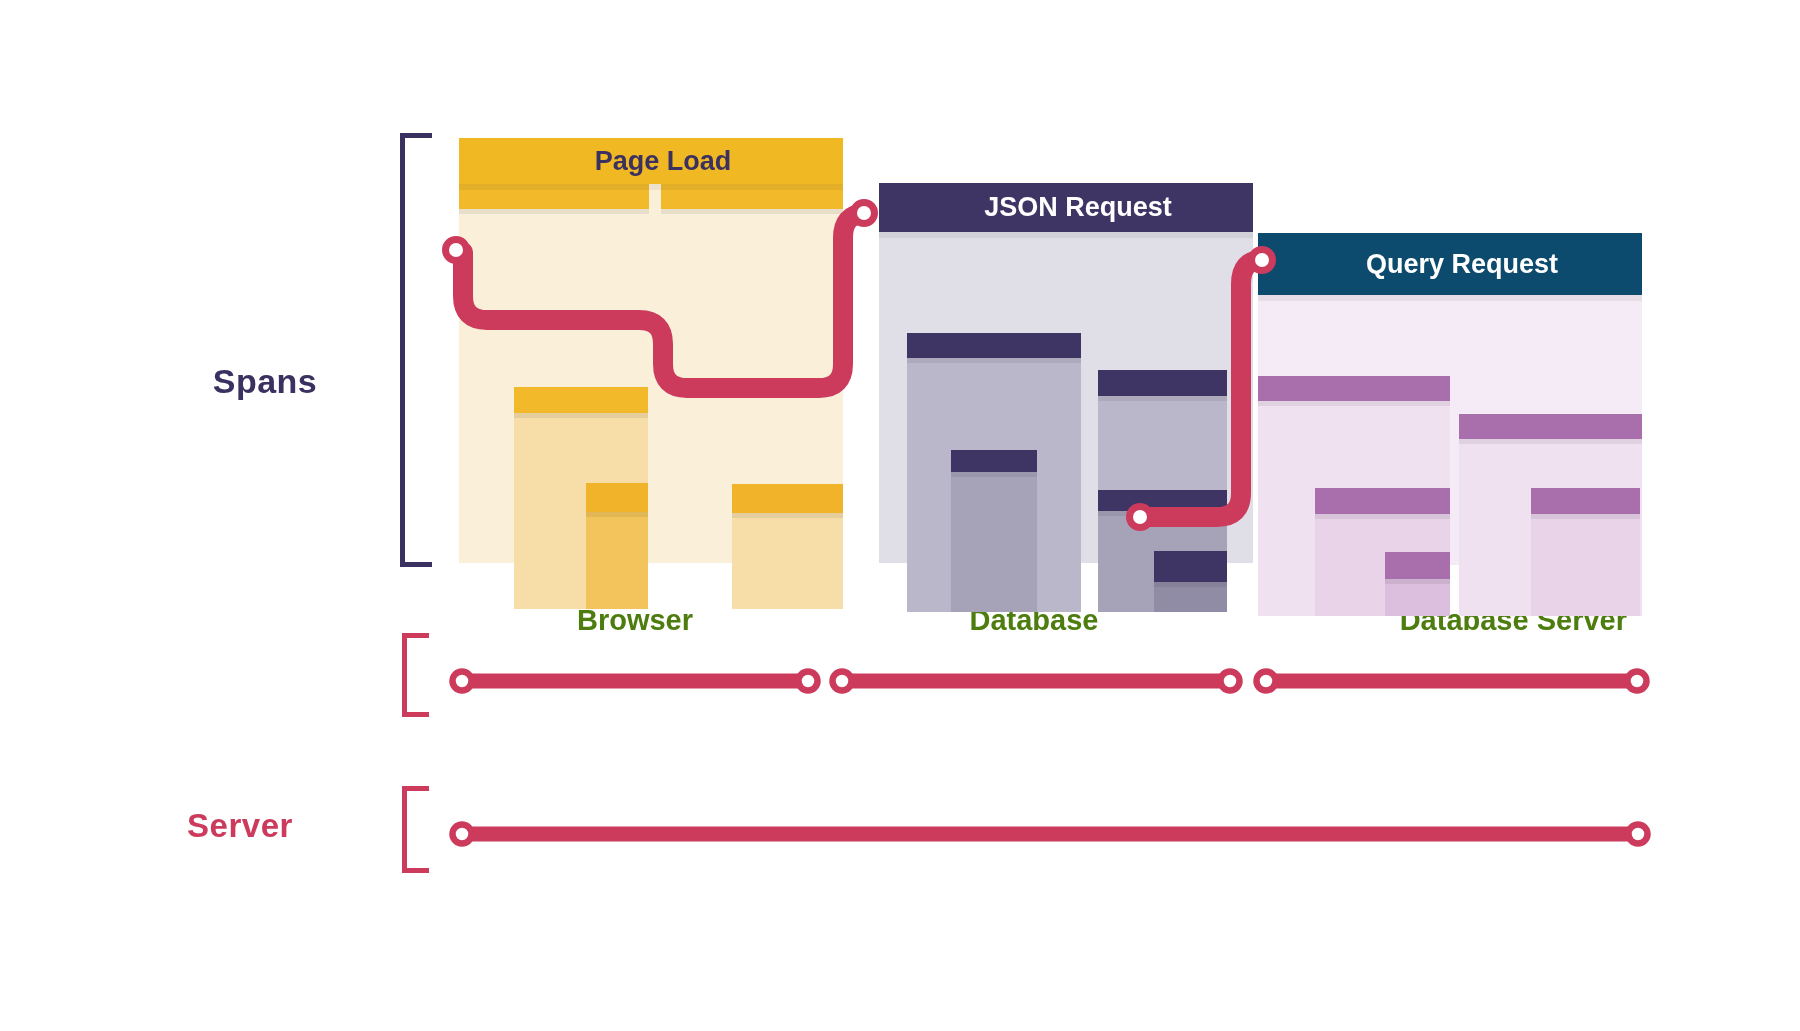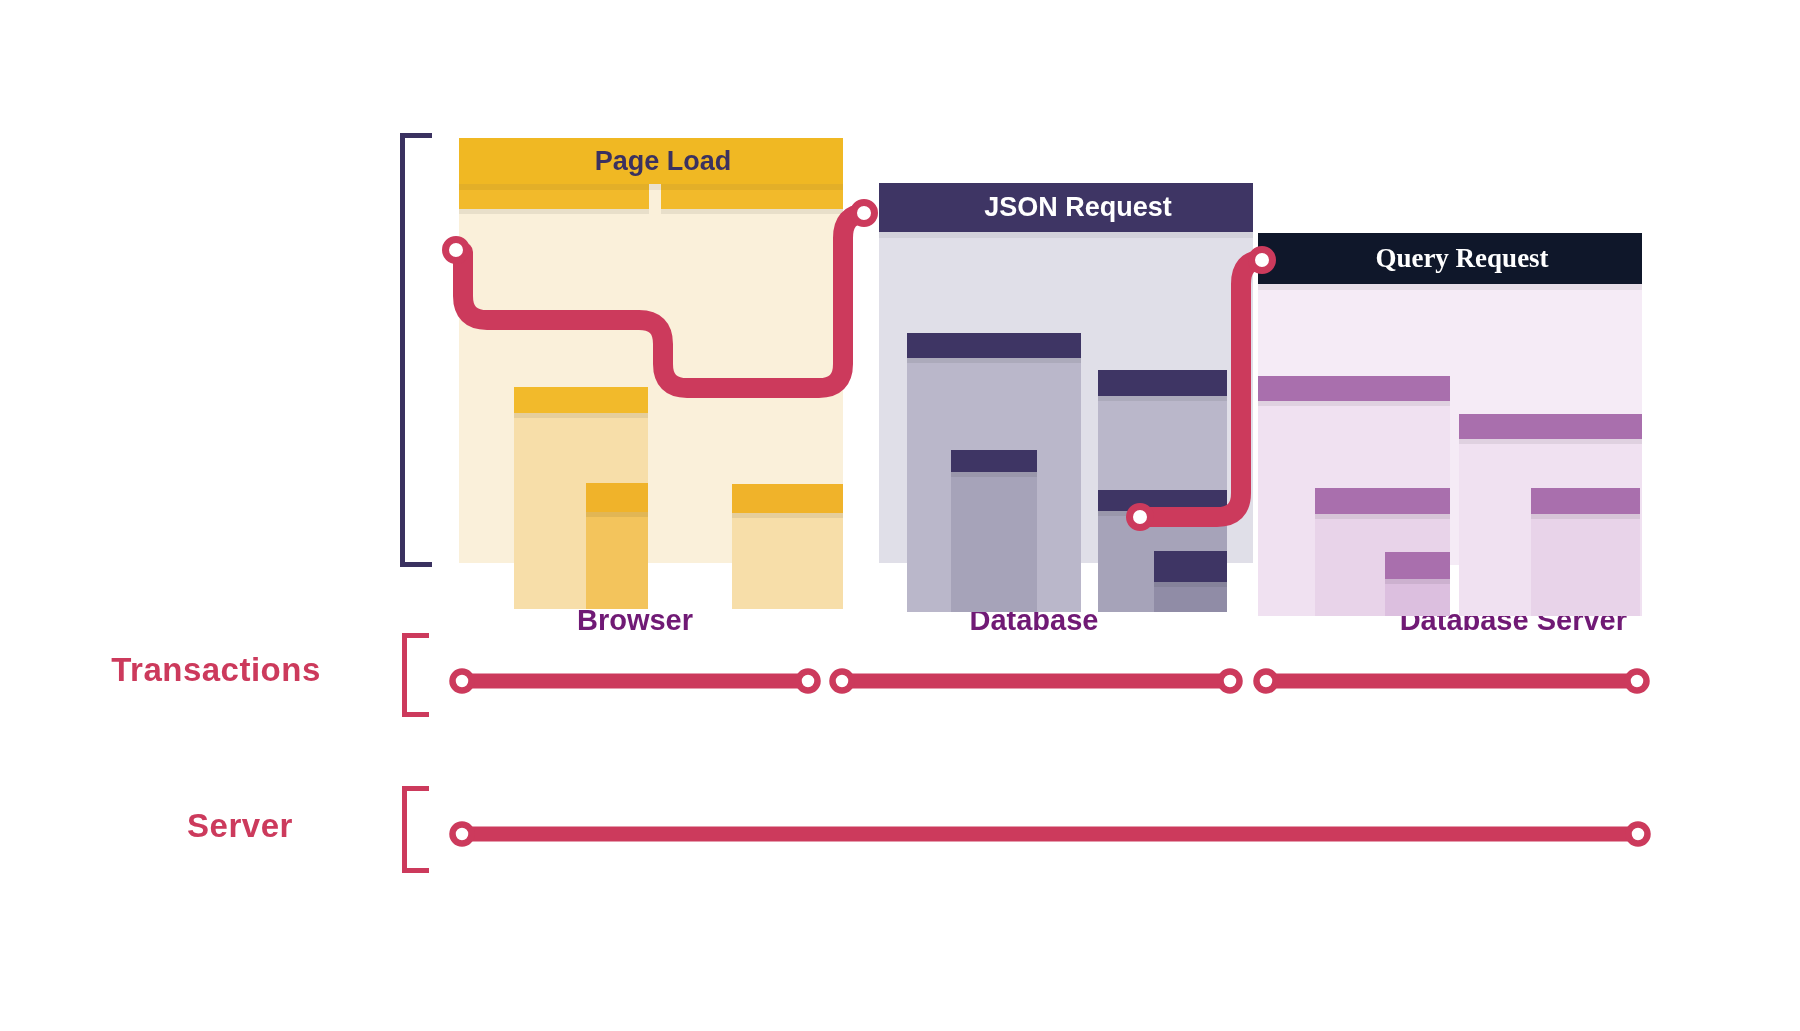--- a/index.html
+++ b/index.html
@@ -24,21 +24,21 @@
     font-weight:bold;font-size:27px;box-shadow:0 6px 0 rgba(0,0,0,0.06);z-index:2;padding-left:24px;
   }
   .panel-body{position:absolute;left:0;right:0;bottom:0;z-index:1;}
   #panel-page-load{left:459px;top:138px;width:384px;height:425px;}
   #panel-page-load .panel-header{height:46px;background:#F0B823;color:#3A3160;}
   #panel-page-load .panel-body{top:46px;background:#FAF0DA;}
   #panel-json-request{left:879px;top:183px;width:374px;height:380px;}
   #panel-json-request .panel-header{height:49px;background:#3E3564;color:#ffffff;}
   #panel-json-request .panel-body{top:49px;background:#E0DFE8;}
   #panel-query-request{left:1258px;top:233px;width:384px;height:332px;}
-  #panel-query-request .panel-header{height:51px;background:#0f172a;color:#ffffff;font-family:Liberation Serif, serif;}
+  #panel-query-request .panel-header{height:62px;background:#0c4a6e;color:#ffffff;}
   #panel-query-request .panel-body{top:51px;background:#F5EBF6;}
   
   .card{position:absolute;z-index:2;}
   .card-hdr{position:absolute;left:0;top:0;right:0;box-shadow:0 5px 0 rgba(0,0,0,0.07);}
   .dots{
     background-image:radial-gradient(rgba(70,40,80,0.07) 1.3px, transparent 1.3px);
     background-size:9px 9px;
   }
   
   #card-a {left:0;  top:95; width:190;height:330;background:#F8E7C3;}
@@ -69,33 +69,33 @@
   #card-e .card-hdr{height:25px;background:#A96FAD;}
   #card-e1{left:57px; top:204px;width:135px;height:128px;background:#E8D3E9;}
   #card-e1 .card-hdr{height:26px;background:#A96FAD;}
   #card-e2{left:127px;top:268px;width:65px;height:64px;background:#DCBFDF;}
   #card-e2 .card-hdr{height:27px;background:#A96FAD;}
   #card-f {left:201px;top:130px;width:183px;height:202px;background:#F0E1F1;}
   #card-f .card-hdr{height:25px;background:#A96FAD;}
   #card-f1{left:273px;top:204px;width:109px;height:128px;background:#E8D3E9;}
   #card-f1 .card-hdr{height:26px;background:#A96FAD;}
   
-  .caption{position:absolute;top:604px;width:368px;text-align:center;font-weight:bold;font-size:29px;color:#701a75;}
+  .caption{position:absolute;top:604px;width:368px;text-align:center;font-weight:bold;font-size:29px;color:#4d7c0f;}
   #caption-browser{left:451px;}
   #caption-backend{left:850px;}
   #caption-database{left:1259px;text-align:right;}
   
   #flow-overlay{position:absolute;left:0;top:0;z-index:5;pointer-events:none;}
 </style>
 </head>
 <body>
 
 <div class="stage">
 
-  <div class="row-label" id="transactions-label">Transactions</div>
+  <div class="row-label" id="spans-label">Spans</div>
   <div class="row-label" id="trace-label">Server</div>
 
   <div class="bracket" id="spans-bracket"></div>
   <div class="bracket" id="transactions-bracket"></div>
   <div class="bracket" id="trace-bracket"></div>
 
   <div class="panel" id="panel-page-load">
     <div class="panel-body">
       <div class="card" id="card-a">
           <div class="card-hdr"></div>

